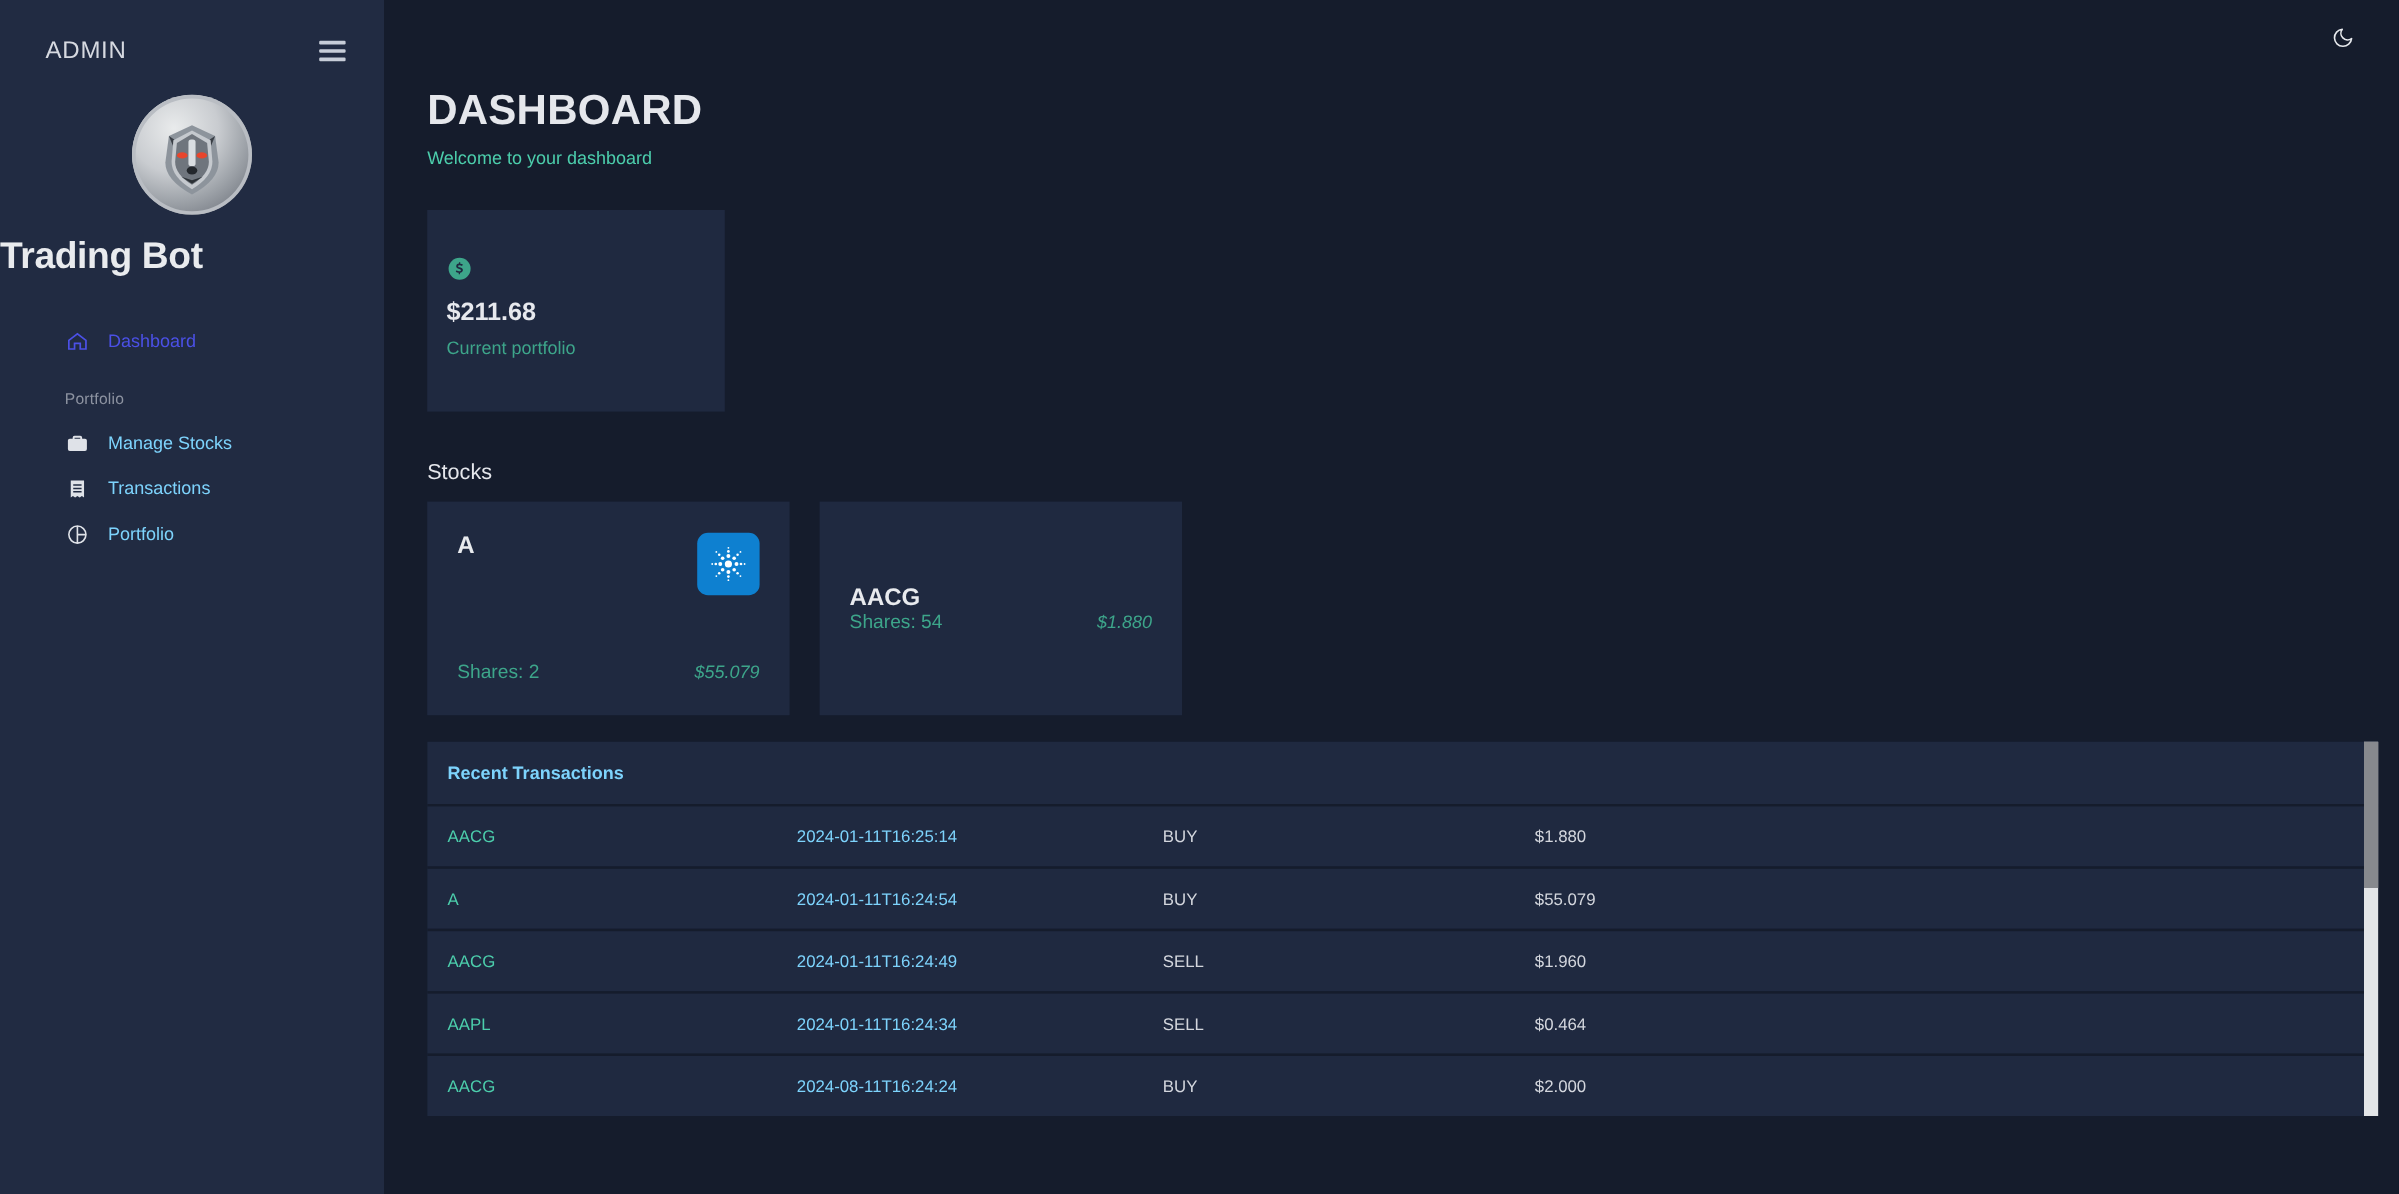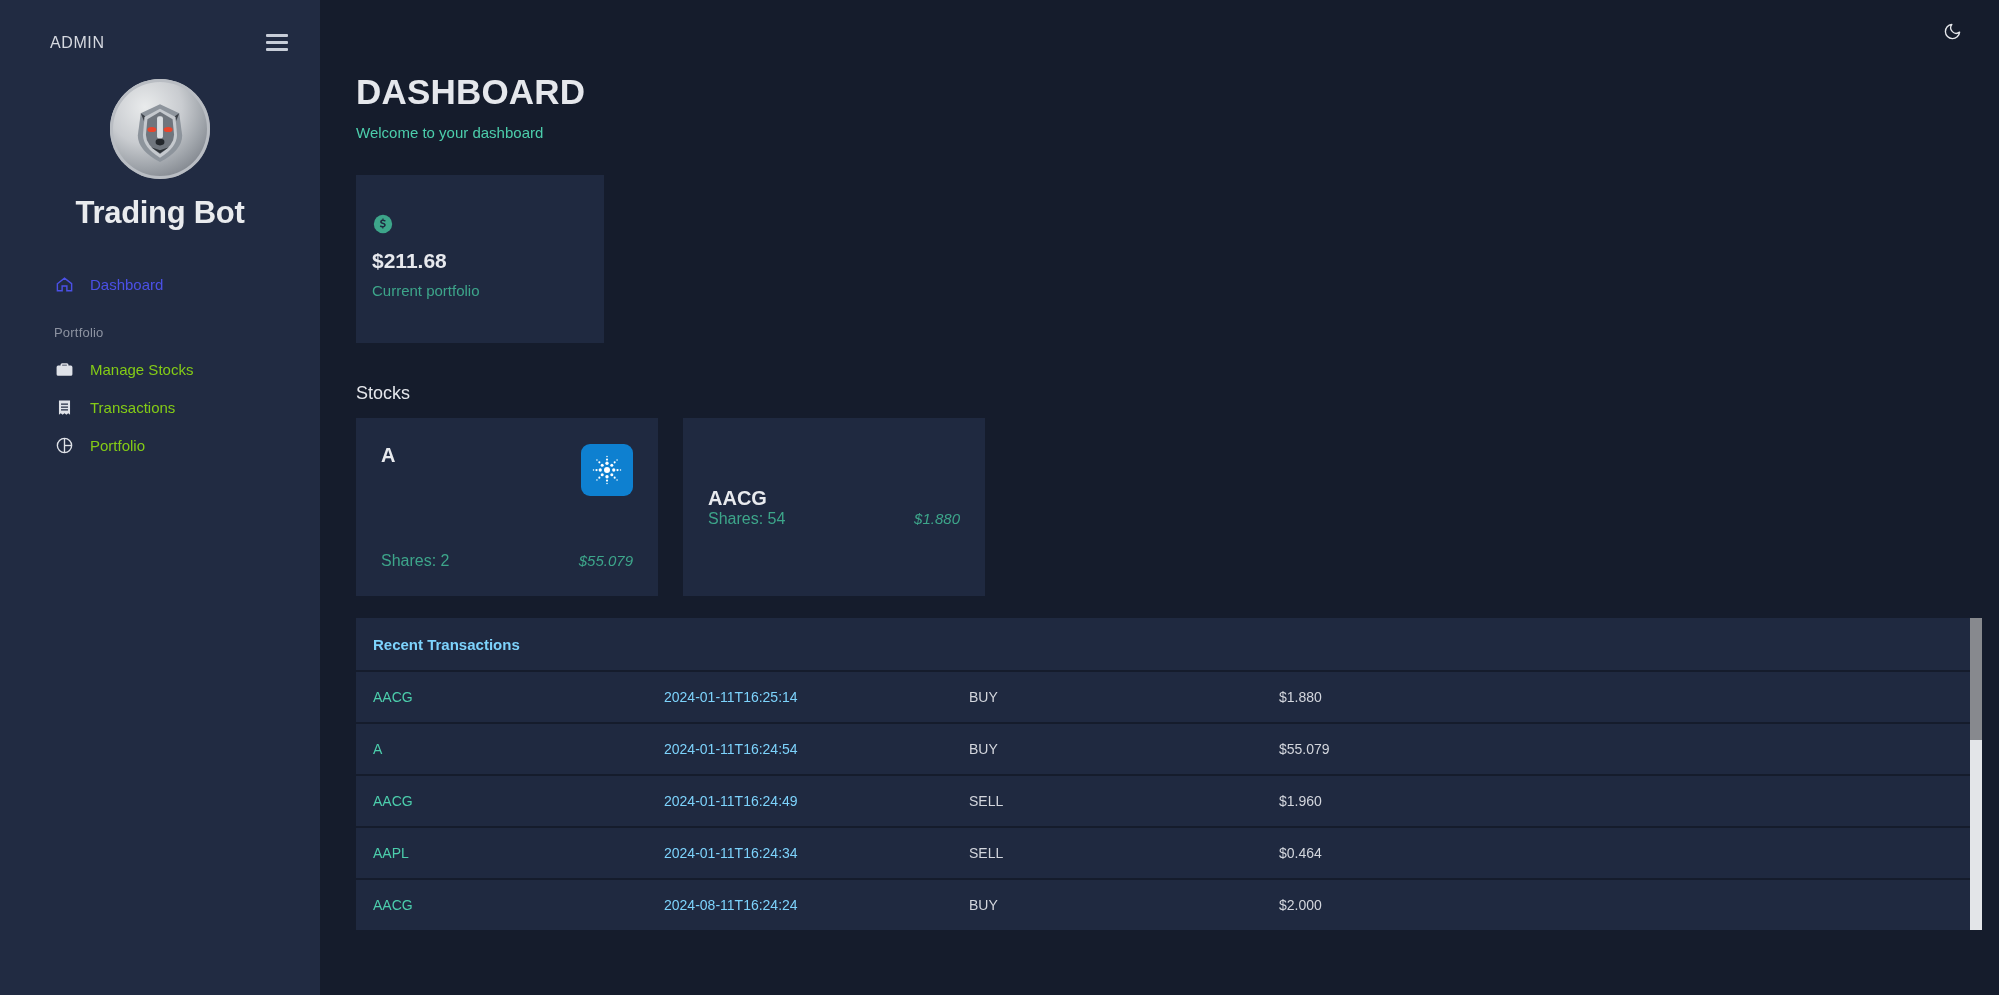--- a/index.html
+++ b/index.html
@@ -15,46 +15,46 @@
   .sidebar {
     width: 320px; min-width: 320px; height: 995px;
     background: #212b42;
     position: relative;
   }
   .sb-top {
     display: flex; align-items: center; justify-content: space-between;
     padding: 30px 28px 0 38px;
   }
   .sb-admin {
-    color: #d6d9e0; font-size: 16px; letter-spacing: 0.6px; margin-left: 12px;
+    color: #d6d9e0; font-size: 20px; letter-spacing: 0.6px;
   }
   .hamburger { display: flex; flex-direction: column; gap: 4px; cursor: pointer; padding: 4px; }
   .hamburger span { display: block; width: 22px; height: 3px; background: #c7cdd8; border-radius: 1px; }
 
   .sb-logo-wrap { display: flex; justify-content: center; margin-top: 24px; }
   .sb-logo {
     width: 100px; height: 100px; border-radius: 50%;
     background: radial-gradient(circle at 35% 28%, #e9ebec 0%, #c9ccd0 38%, #9fa4aa 62%, #7c8189 82%, #a7abb1 100%);
     position: relative; overflow: hidden;
     box-shadow: inset 0 0 0 3px #b9bdc3;
   }
   .wolf {
     position: absolute; left: 50%; top: 52%; transform: translate(-50%,-50%);
     width: 74px; height: 74px;
   }
   .sb-title {
-    text-align: center; color: #e9ebee; font-size: 31px; font-weight: bold;
+    color: #e9ebee; font-size: 31px; font-weight: bold;
     margin-top: 16px; letter-spacing: -0.3px;
   }
 
   .nav { margin-top: 34px; }
   .nav-item {
     display: flex; align-items: center; gap: 16px;
     padding: 9px 0 9px 54px; cursor: pointer;
-    font-size: 15px; color: #84cc16;
+    font-size: 15px; color: #7dd3fc;
   }
   .nav-item.active { color: #4b50e6; }
   .nav-item.active .nav-ico { color: #4b50e6; }
   .nav-ico { width: 20px; height: 20px; display:flex; align-items:center; justify-content:center; color: #dfe2e8; }
   .nav-section {
     color: #8d93a1; font-size: 13px;
     padding: 22px 0 10px 54px; letter-spacing: 0.2px;
   }
 
   

